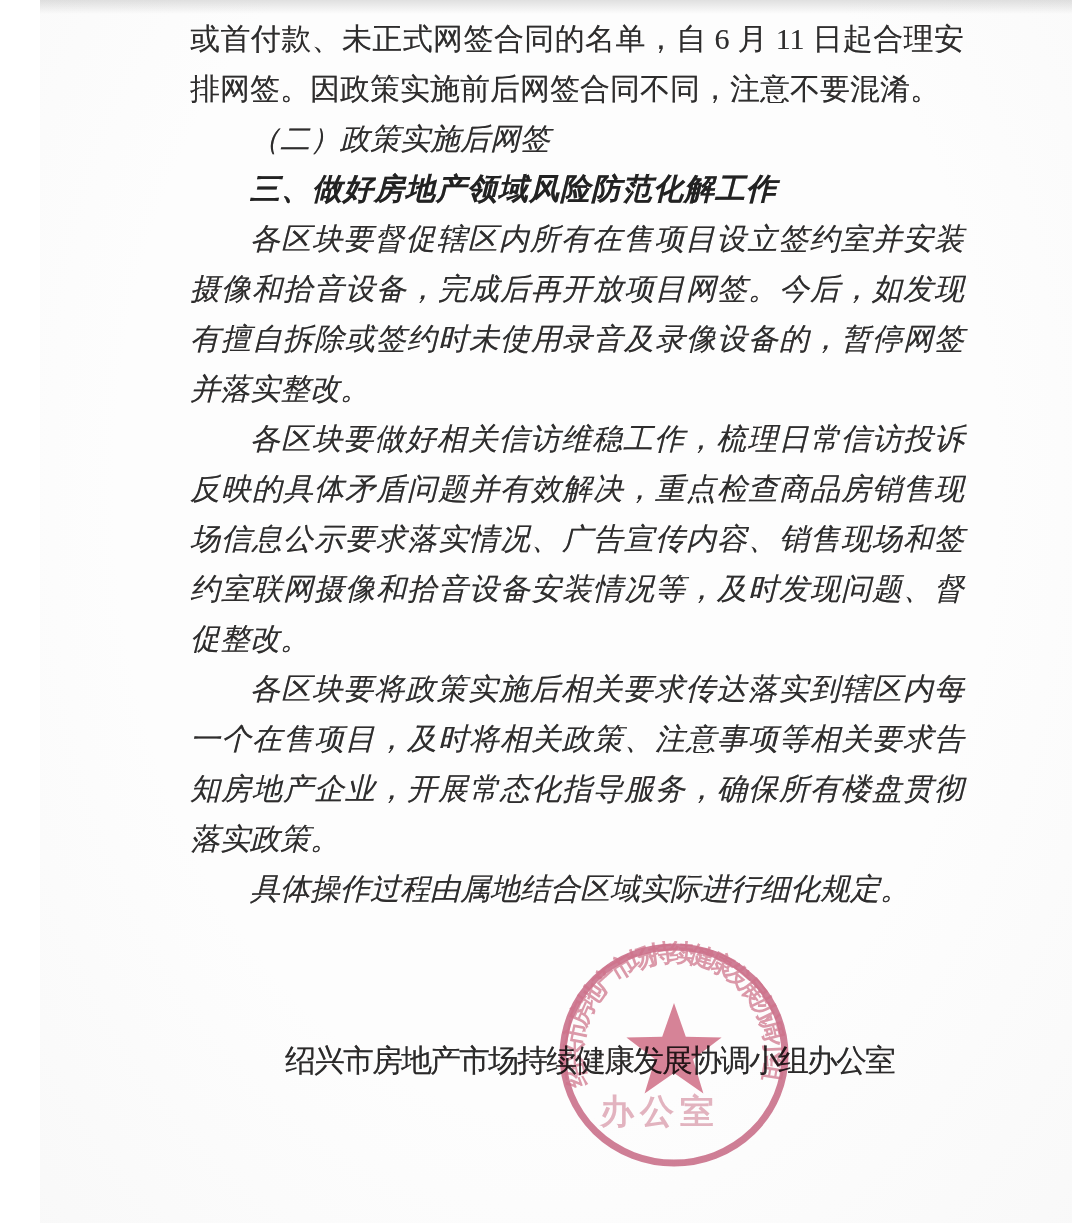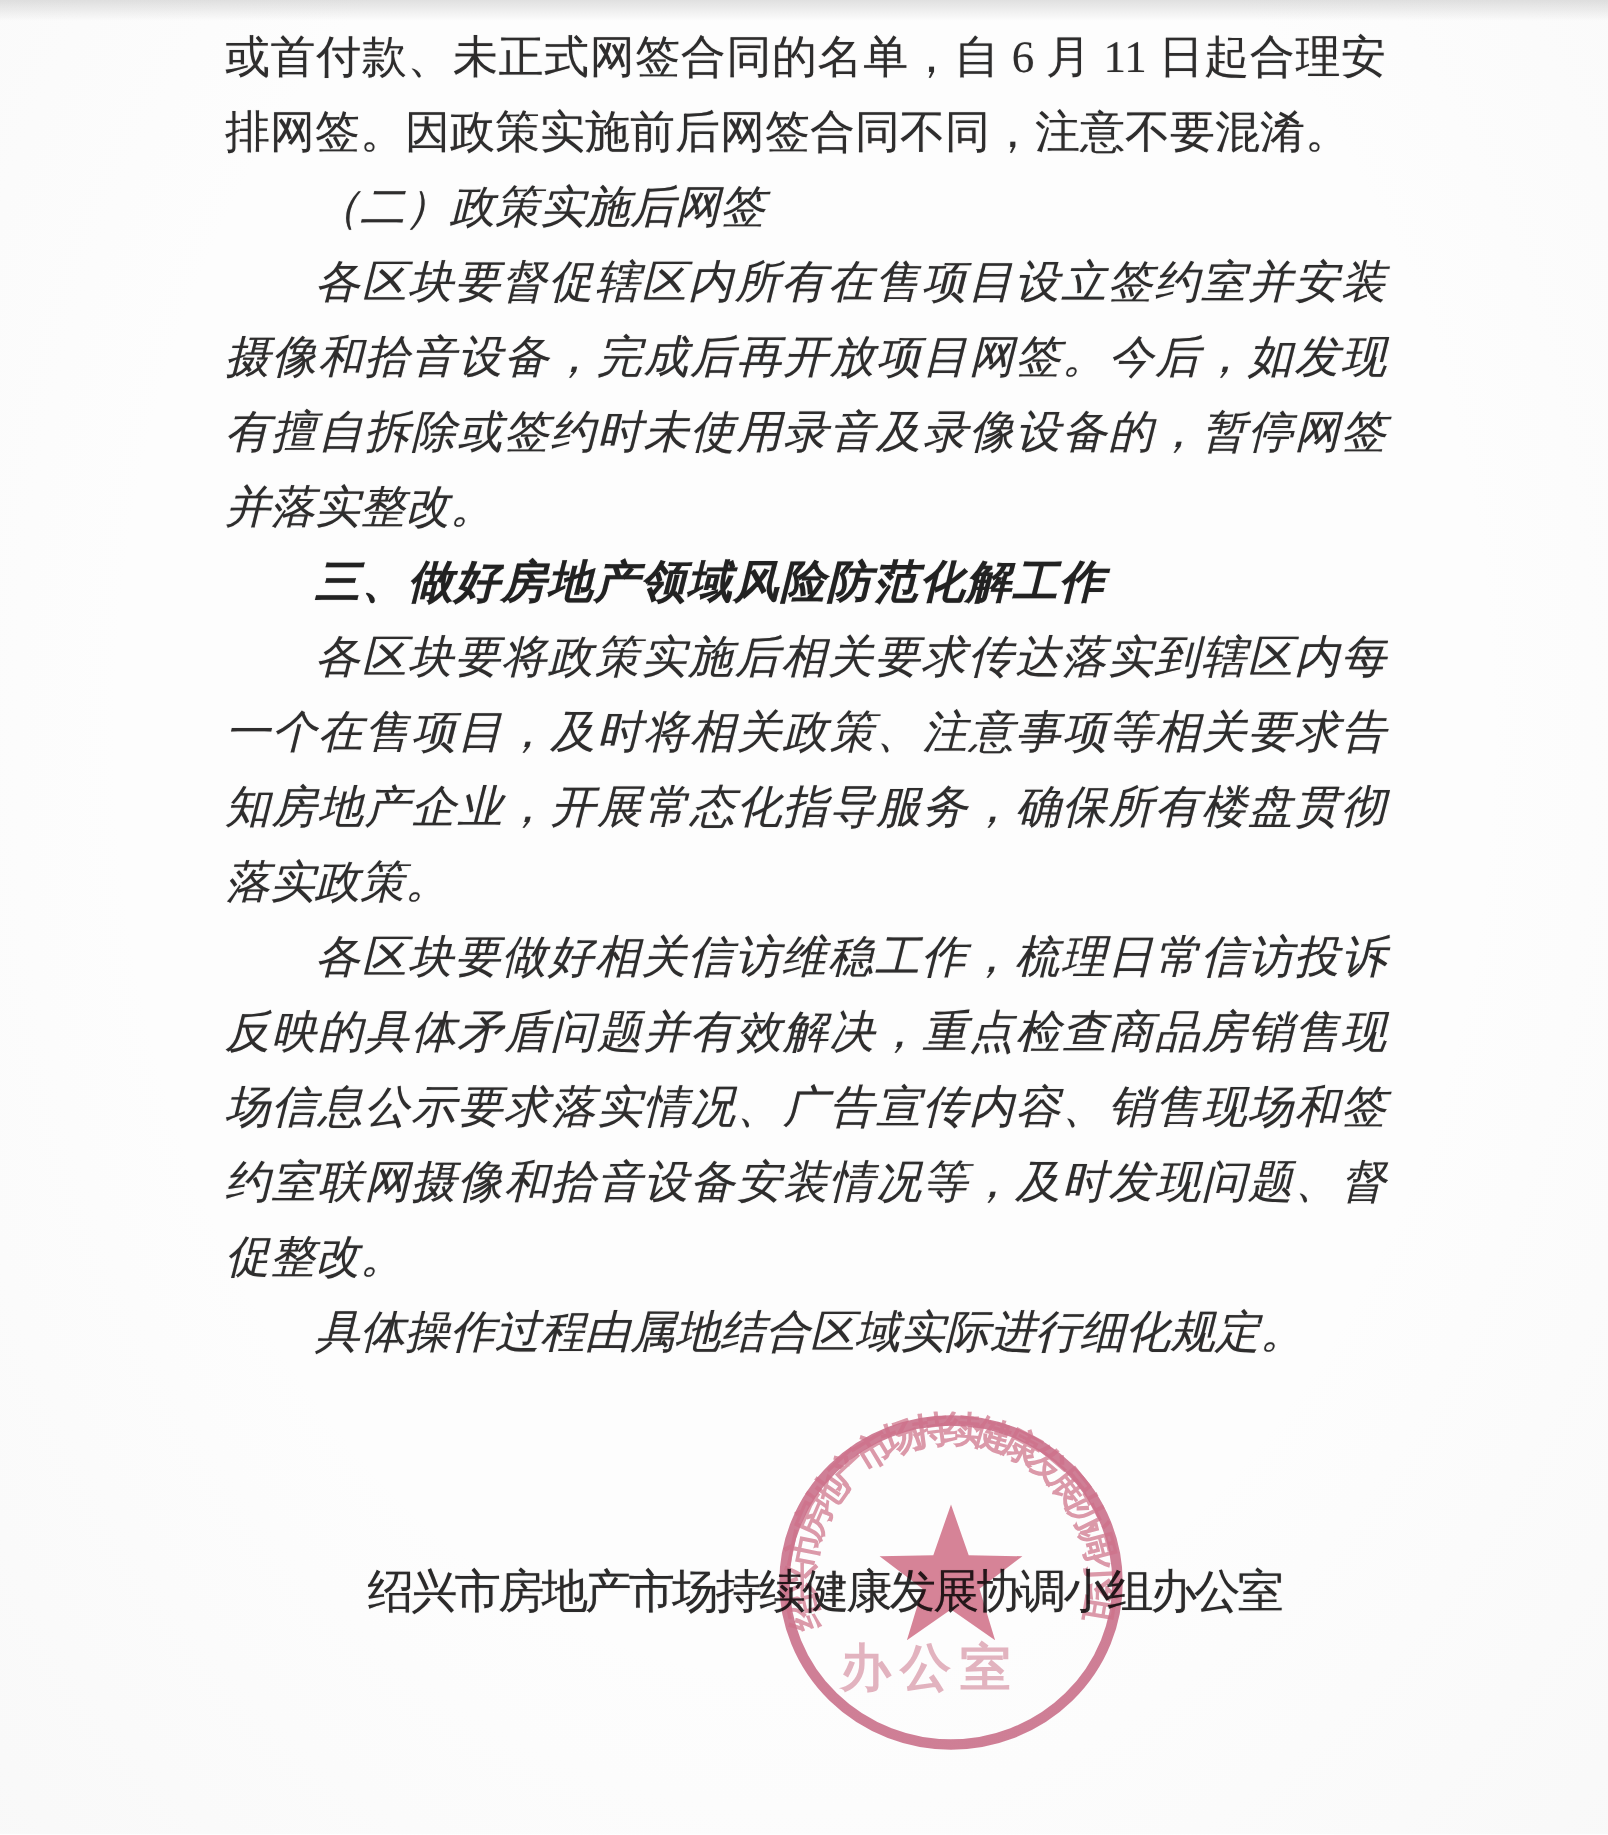--- a/index.html
+++ b/index.html
@@ -14,20 +14,21 @@
   .scan-shade {
     position: absolute; left: 0; top: 0; width: 1072px; height: 14px;
     background: linear-gradient(to bottom, rgba(120,120,120,0.22), rgba(120,120,120,0));
     pointer-events: none;
   }
   .page {
     position: absolute; inset: 0;
     background:
       radial-gradient(ellipse at 50% 40%, rgba(255,255,255,0) 60%, rgba(210,210,210,0.10) 100%),
       #fdfdfd;
+    margin-left: 40px;
   }
   .body-text {
     position: absolute;
     left: 150px; top: 14px; width: 774px;
     font-size: 30px; line-height: 50px;
     color: #2e2d2d;
     text-align: justify;
     text-shadow: 0 0 0.6px rgba(40,40,40,0.45);
   }
   .body-text p { margin: 0; padding: 0; }
@@ -81,24 +82,24 @@
 </style>
 </head>
 <body>
 
 <div class="page">
   <div class="scan-shade"></div>
 
   <div class="body-text">
     <p class="cont">或首付款、未正式网签合同的名单，自 6 月 11 日起合理安排网签。因政策实施前后网签合同不同，注意不要混淆。</p>
     <p class="ind">（二）政策实施后网签</p>
+    <p class="ind heading">三、做好房地产领域风险防范化解工作</p>
     <p class="ind">各区块要督促辖区内所有在售项目设立签约室并安装摄像和拾音设备，完成后再开放项目网签。今后，如发现有擅自拆除或签约时未使用录音及录像设备的，暂停网签并落实整改。</p>
-    <p class="ind heading">三、做好房地产领域风险防范化解工作</p>
+    <p class="ind">各区块要做好相关信访维稳工作，梳理日常信访投诉反映的具体矛盾问题并有效解决，重点检查商品房销售现场信息公示要求落实情况、广告宣传内容、销售现场和签约室联网摄像和拾音设备安装情况等，及时发现问题、督促整改。</p>
     <p class="ind">各区块要将政策实施后相关要求传达落实到辖区内每一个在售项目，及时将相关政策、注意事项等相关要求告知房地产企业，开展常态化指导服务，确保所有楼盘贯彻落实政策。</p>
-    <p class="ind">各区块要做好相关信访维稳工作，梳理日常信访投诉反映的具体矛盾问题并有效解决，重点检查商品房销售现场信息公示要求落实情况、广告宣传内容、销售现场和签约室联网摄像和拾音设备安装情况等，及时发现问题、督促整改。</p>
     <p class="ind">具体操作过程由属地结合区域实际进行细化规定。</p>
   </div>
 
   <div class="signature">绍兴市房地产市场持续健康发展协调小组办公室</div>
 
 
   <svg class="seal" viewBox="0 0 238 228" xmlns="http://www.w3.org/2000/svg">
     <ellipse class="ring" cx="119" cy="114" rx="111" ry="108"></ellipse>
     <path class="star" d="M119,62 L130.8,95.8 L166.6,96.5 L138,118.2 L148.4,152.5 L119,132
              L89.6,152.5 L100,118.2 L71.4,96.5 L107.2,95.8 Z"></path>

